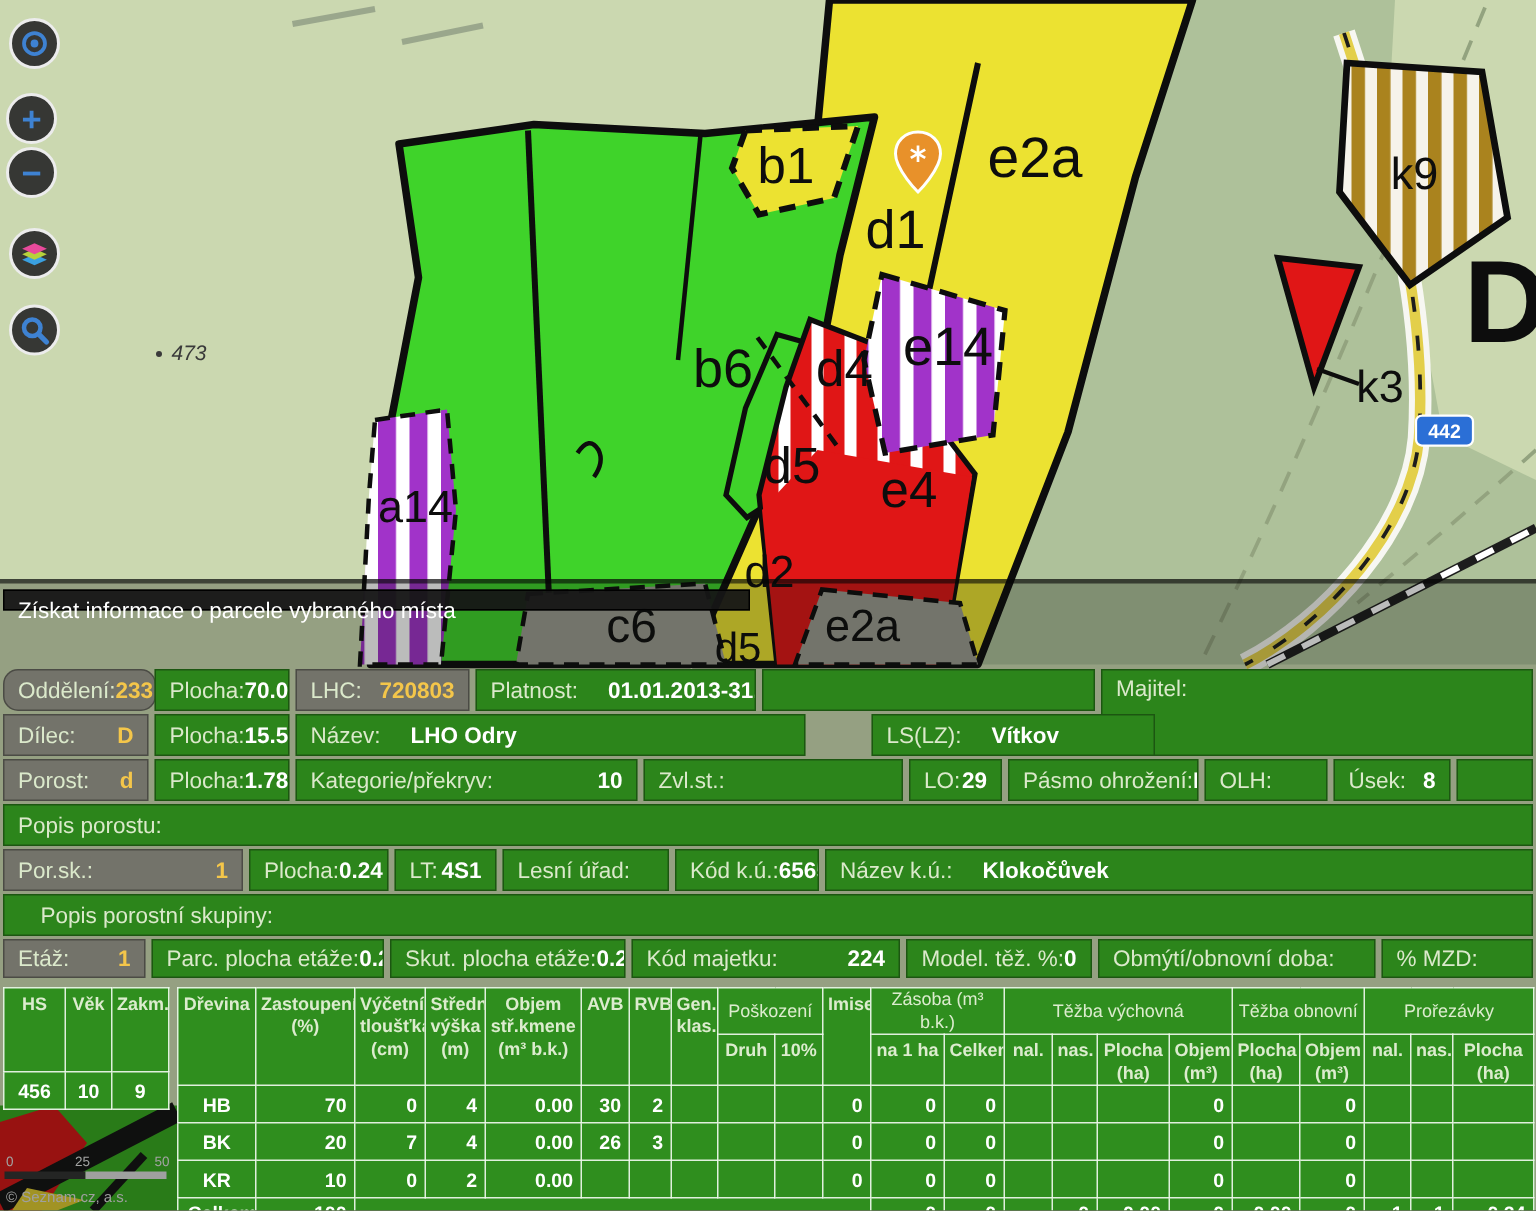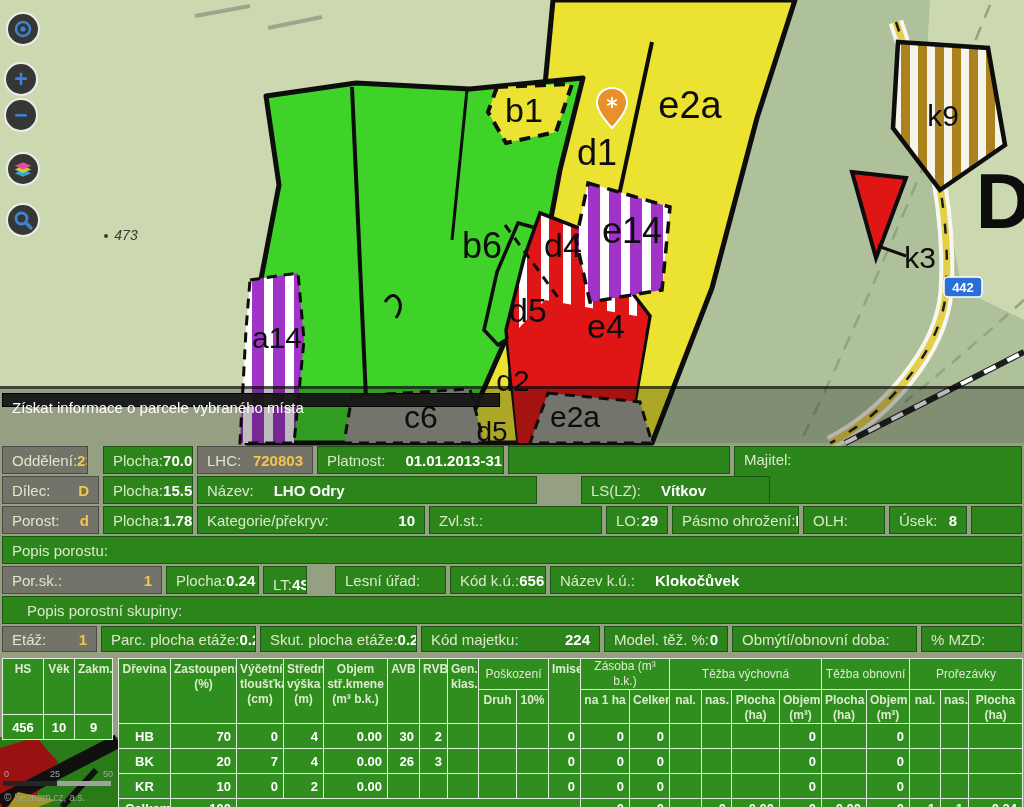--- a/index.html
+++ b/index.html
@@ -195,21 +195,21 @@
     <svg width="22" height="22" viewBox="0 0 22 22">
       <circle cx="9.5" cy="9.5" r="5.5" stroke="#3e82d2" stroke-width="3" fill="none"></circle>
       <line x1="13.8" y1="13.8" x2="19" y2="19" stroke="#3e82d2" stroke-width="3.5" stroke-linecap="round"></line>
     </svg>
   </div>
 
   
   <div id="panel">
     <div class="tooltip">Získat informace o parcele vybraného místa</div>
 
-    <div class="box gray" style="left:2px;top:57px;width:86px;">
+    <div class="box gray" style="left:2px;top:57px;width:102px;border-radius:10px;">
       <span class="lbl">Oddělení:</span>
         <span class="val">233</span>
       </div>
     <div class="box" style="left:103px;top:57px;width:90px;">
       <span class="lbl">Plocha:</span>
         <span class="val">70.04</span>
       </div>
     <div class="box gray" style="left:197px;top:57px;width:116px;">
       <span class="lbl">LHC:</span>
         <span class="val">720803</span>
@@ -280,21 +280,21 @@
       </div>
 
     <div class="box gray" style="left:2px;top:177px;width:160px;">
       <span class="lbl">Por.sk.:</span>
         <span class="val">1</span>
       </div>
     <div class="box" style="left:166px;top:177px;width:93px;">
       <span class="lbl">Plocha:</span>
         <span class="val">0.24</span>
       </div>
-    <div class="box" style="left:263px;top:177px;width:44px;align-items:flex-end;">
+    <div class="box" style="left:263px;top:177px;width:68px;">
       <span class="lbl">LT:</span>
         <span class="val">4S1</span>
       </div>
     <div class="box adj" style="left:335px;top:177px;width:111px;">
       <span class="lbl">Lesní úřad:</span>
         <span class="val"></span>
       </div>
     <div class="box" style="left:450px;top:177px;width:96px;">
       <span class="lbl">Kód k.ú.:</span>
         <span class="val">656526</span>
@@ -317,21 +317,21 @@
         <span class="val">0.24</span>
       </div>
     <div class="box" style="left:260px;top:237px;width:157px;height:26px;">
       <span class="lbl">Skut. plocha etáže:</span>
         <span class="val">0.24</span>
       </div>
     <div class="box" style="left:421px;top:237px;width:179px;height:26px;">
       <span class="lbl">Kód majetku:</span>
         <span class="val">224</span>
       </div>
-    <div class="box" style="left:604px;top:237px;width:124px;height:26px;">
+    <div class="box" style="left:604px;top:237px;width:124px;height:26px;justify-content:center;">
       <span class="lbl">Model. těž. %:</span>
         <span class="val">0</span>
       </div>
     <div class="box" style="left:732px;top:237px;width:185px;height:26px;gap:26px;">
       <span class="lbl">Obmýtí/obnovní doba:</span>
         <span class="val">120/40</span>
       </div>
     <div class="box adj" style="left:921px;top:237px;width:101px;height:26px;">
       <span class="lbl">% MZD:</span>
         <span class="val"></span>

